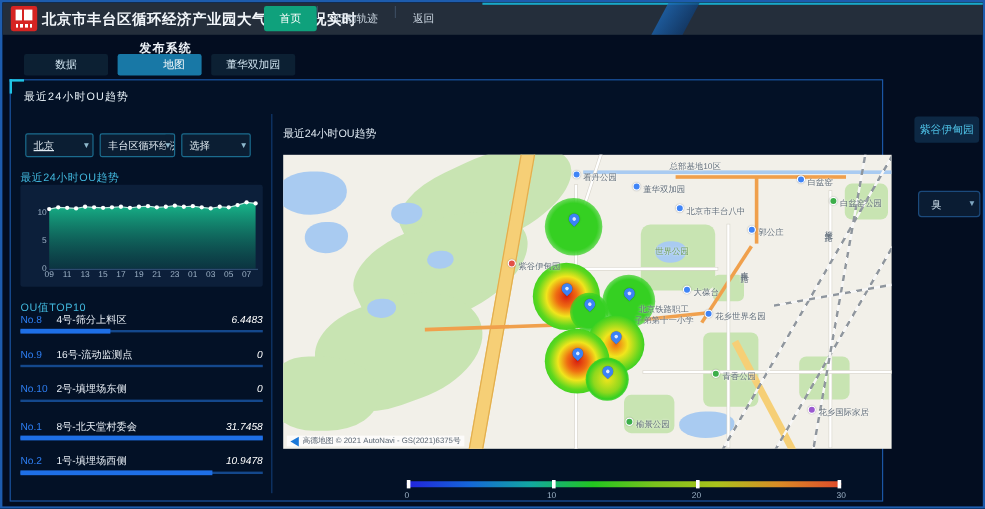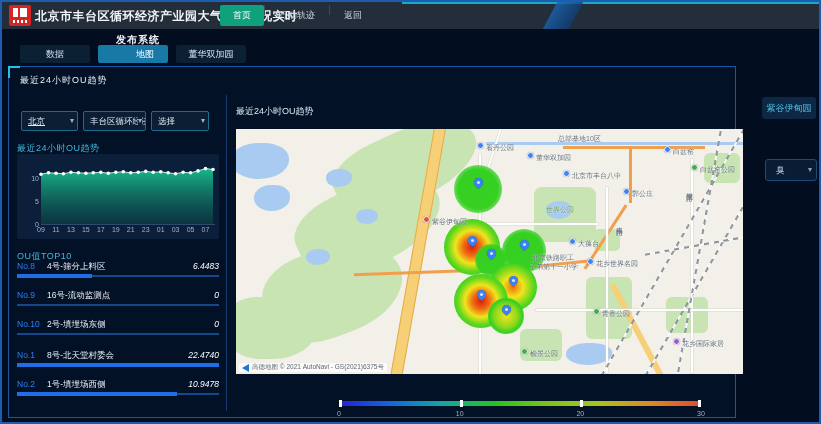--- a/index.html
+++ b/index.html
@@ -214,21 +214,21 @@
         <span class="rank">No.10</span>
         <span class="nm">2号-填埋场东侧</span>
         <span class="val">0</span>
         <div class="bar-track">
             <div class="bar-fill" style="width: 0%;"></div>
           </div>
       </div>
       <div class="row" style="top:89px;">
         <span class="rank">No.1</span>
         <span class="nm">8号-北天堂村委会</span>
-        <span class="val">22.4740</span>
+        <span class="val">31.7458</span>
         <div class="bar-track">
             <div class="bar-fill" style="width: 100%;"></div>
           </div>
       </div>
       <div class="row" style="top:118px;">
         <span class="rank">No.2</span>
         <span class="nm">1号-填埋场西侧</span>
         <span class="val">10.9478</span>
         <div class="bar-track">
             <div class="bar-fill" style="width: 79%;"></div>

